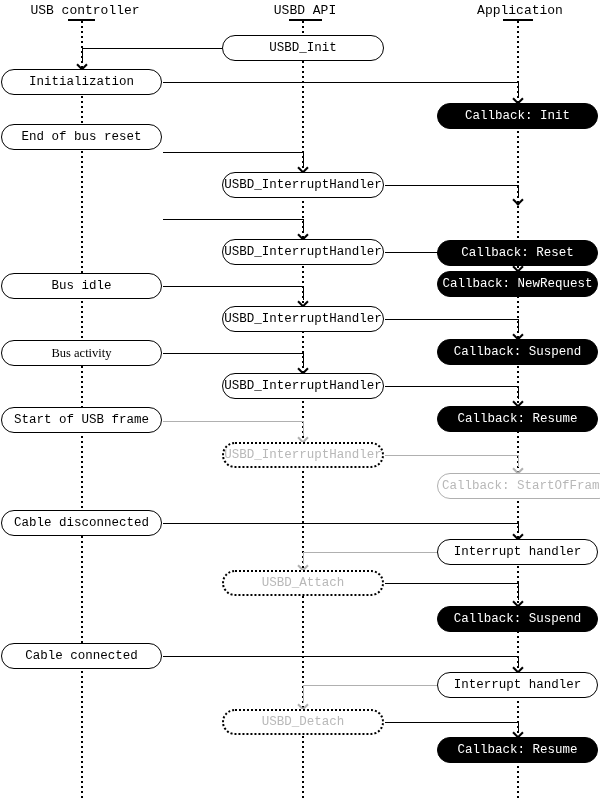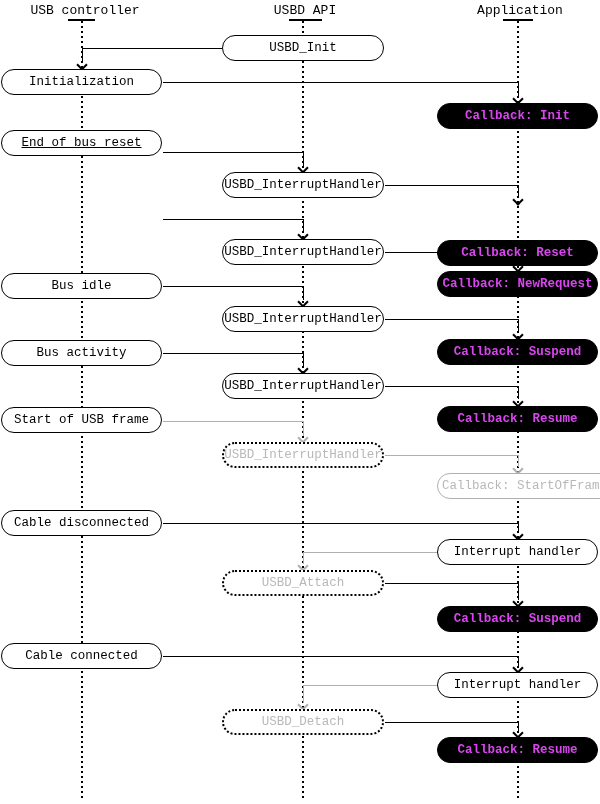--- a/index.html
+++ b/index.html
@@ -17,21 +17,21 @@
   .lifeline{
     position:absolute;width:2px;z-index:1;
     background:repeating-linear-gradient(to bottom,#000 0 2px,transparent 2px 5px);
   }
   .node{
     position:absolute;height:26px;box-sizing:border-box;
     border:1px solid #000;border-radius:13px;background:#fff;
     font-size:12.5px;line-height:24px;text-align:center;white-space:nowrap;
     overflow:hidden;z-index:3;
   }
-  .node.black{background:#000;color:#d946ef;border-color:#000;font-weight:bold;}
+  .node.black{background:#000;color:#ffffff;border-color:#000;}
   .node.dotted{border:2px dotted #000;color:#b8b8b8;line-height:22px;}
   .node.ghost{border:1px solid #b0b0b0;color:#b8b8b8;}
   .h{position:absolute;height:0;border-top:1px solid #000;z-index:2;}
   .v{position:absolute;width:0;border-left:1px solid #000;z-index:2;}
   .h.gray{border-top-color:#b0b0b0;}
   .v.gray{border-left-color:#b0b0b0;}
   .arrow{
     position:absolute;width:6px;height:6px;z-index:2;
     border-right:2px solid #000;border-bottom:2px solid #000;
     transform:rotate(45deg);
@@ -120,23 +120,23 @@
 
   <div class="h gray" style="left:303px;top:685px;width:134px;"></div>
   <div class="v gray" style="left:303px;top:685px;height:18px;"></div>
   <div class="arrow gray" style="left:299px;top:701px;"></div>
 
   <div class="h" style="left:385px;top:722px;width:133px;"></div>
   <div class="v" style="left:518px;top:722px;height:9px;"></div>
   <div class="arrow" style="left:514px;top:729px;"></div>
 
   <div class="node" style="left:1px;top:69px;width:161px;">Initialization</div>
-  <div class="node" style="left:1px;top:130px;width:161px;text-decoration:underline;">End of bus reset</div>
+  <div class="node" style="left:1px;top:124px;width:161px;">End of bus reset</div>
   <div class="node" style="left:1px;top:273px;width:161px;">Bus idle</div>
-  <div class="node" style="left:1px;top:340px;width:161px;">Bus activity</div>
+  <div class="node" style="left:1px;top:340px;width:161px;font-family:Liberation Serif, serif;">Bus activity</div>
   <div class="node" style="left:1px;top:407px;width:161px;">Start of USB frame</div>
   <div class="node" style="left:1px;top:510px;width:161px;">Cable disconnected</div>
   <div class="node" style="left:1px;top:643px;width:161px;text-align:center;">Cable connected</div>
 
   <div class="node" style="left:222px;top:35px;width:162px;">USBD_Init</div>
   <div class="node" style="left:222px;top:172px;width:162px;">USBD_InterruptHandler</div>
   <div class="node" style="left:222px;top:239px;width:162px;">USBD_InterruptHandler</div>
   <div class="node" style="left:222px;top:306px;width:162px;">USBD_InterruptHandler</div>
   <div class="node" style="left:222px;top:373px;width:162px;">USBD_InterruptHandler</div>
   <div class="node dotted" style="left:222px;top:442px;width:162px;">USBD_InterruptHandler</div>

